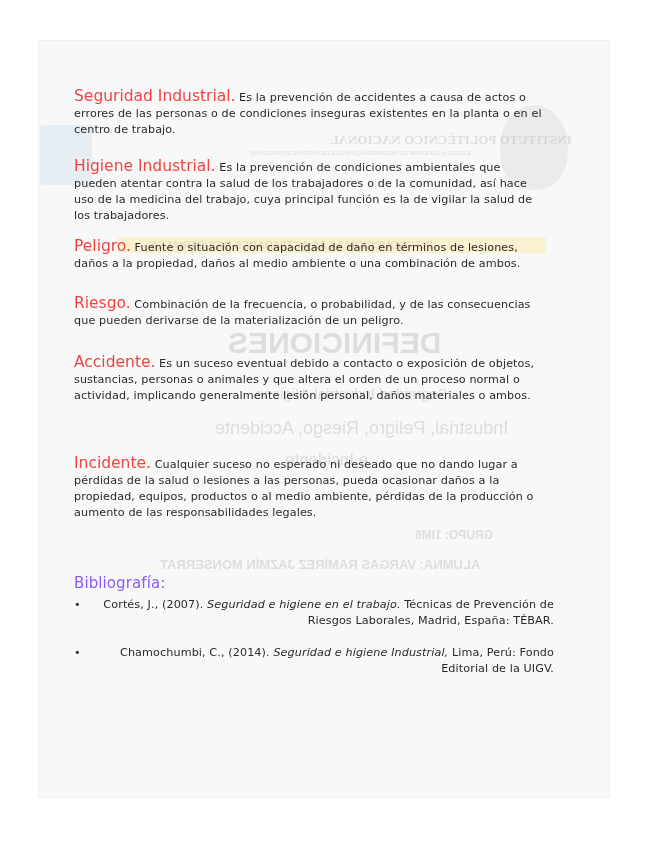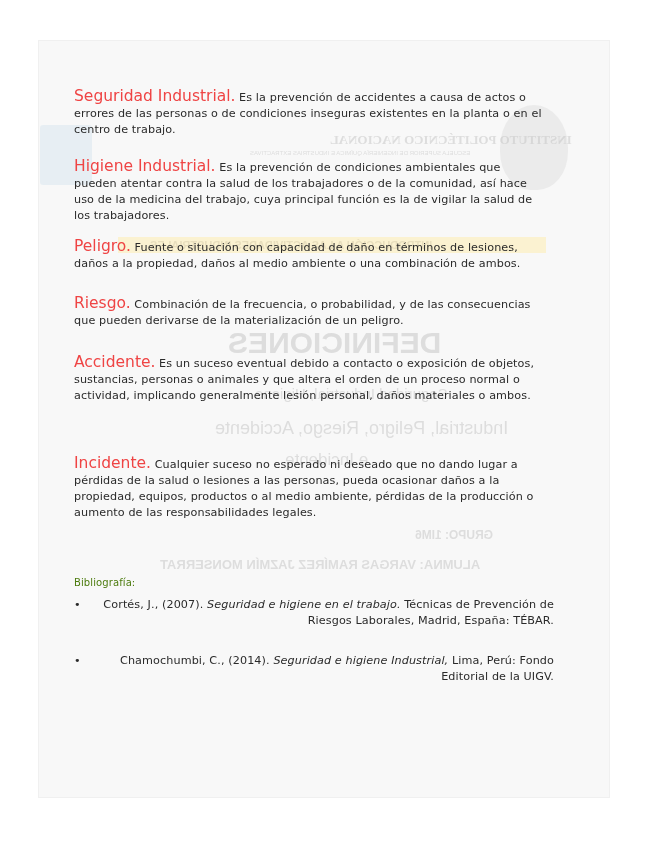--- a/index.html
+++ b/index.html
@@ -19,21 +19,21 @@
     .banner { position: absolute; left: 118px; top: 237px; width: 428px; height: 16px; background: #fbf1cf; opacity: .95; }
 
     .hand {
       position: absolute; left: 74px; width: 470px; color: #2a2a2a;
       font-family: "DejaVu Sans", sans-serif; font-size: 11.2px; line-height: 16px;
       letter-spacing: .1px;
     }
     .hand .term { font-size: 15.5px; letter-spacing: 0; color: #ef4444; }
     .hand p { margin: 0; }
     .i { font-style: italic; }
-    .bib-title { font-size: 10px; color: #4d7c0f; }
+    .bib-title { font-size: 15px; color: #8b5cf6; }
     .bib-item { position: relative; padding-left: 10px; text-align: right; }
     .bib-item::before { content: "•"; position: absolute; left: 0; }
   </style>
 </head>
 <body>
 
 <div class="sheet"></div>
 
 <div class="logo-left"></div>
 <div class="logo-right"></div>
@@ -72,18 +72,18 @@
   <p><span class="term">Incidente.</span> <span>Cualquier suceso no esperado ni deseado que no dando lugar a pérdidas de la salud o lesiones a las personas, pueda ocasionar daños a la propiedad, equipos, productos o al medio ambiente, pérdidas de la producción o aumento de las responsabilidades legales.</span></p>
 </div>
 
 <div class="hand" style="top:575px;width:480px;">
   <p class="bib-title">Bibliografía:</p>
   <p class="bib-item" style="margin-top:6px;">
     <span>Cortés, J., (2007).</span>
     <span class="i">Seguridad e higiene en el trabajo.</span>
     <span>Técnicas de Prevención de Riesgos Laborales, Madrid, España: TÉBAR.</span>
   </p>
-  <p class="bib-item" style="margin-top:24px;">
+  <p class="bib-item" style="margin-top:16px;">
     <span>Chamochumbi, C., (2014).</span>
     <span class="i">Seguridad e higiene Industrial,</span>
     <span>Lima, Perú: Fondo Editorial de la UIGV.</span>
   </p>
 </div>
 
 </body></html>

